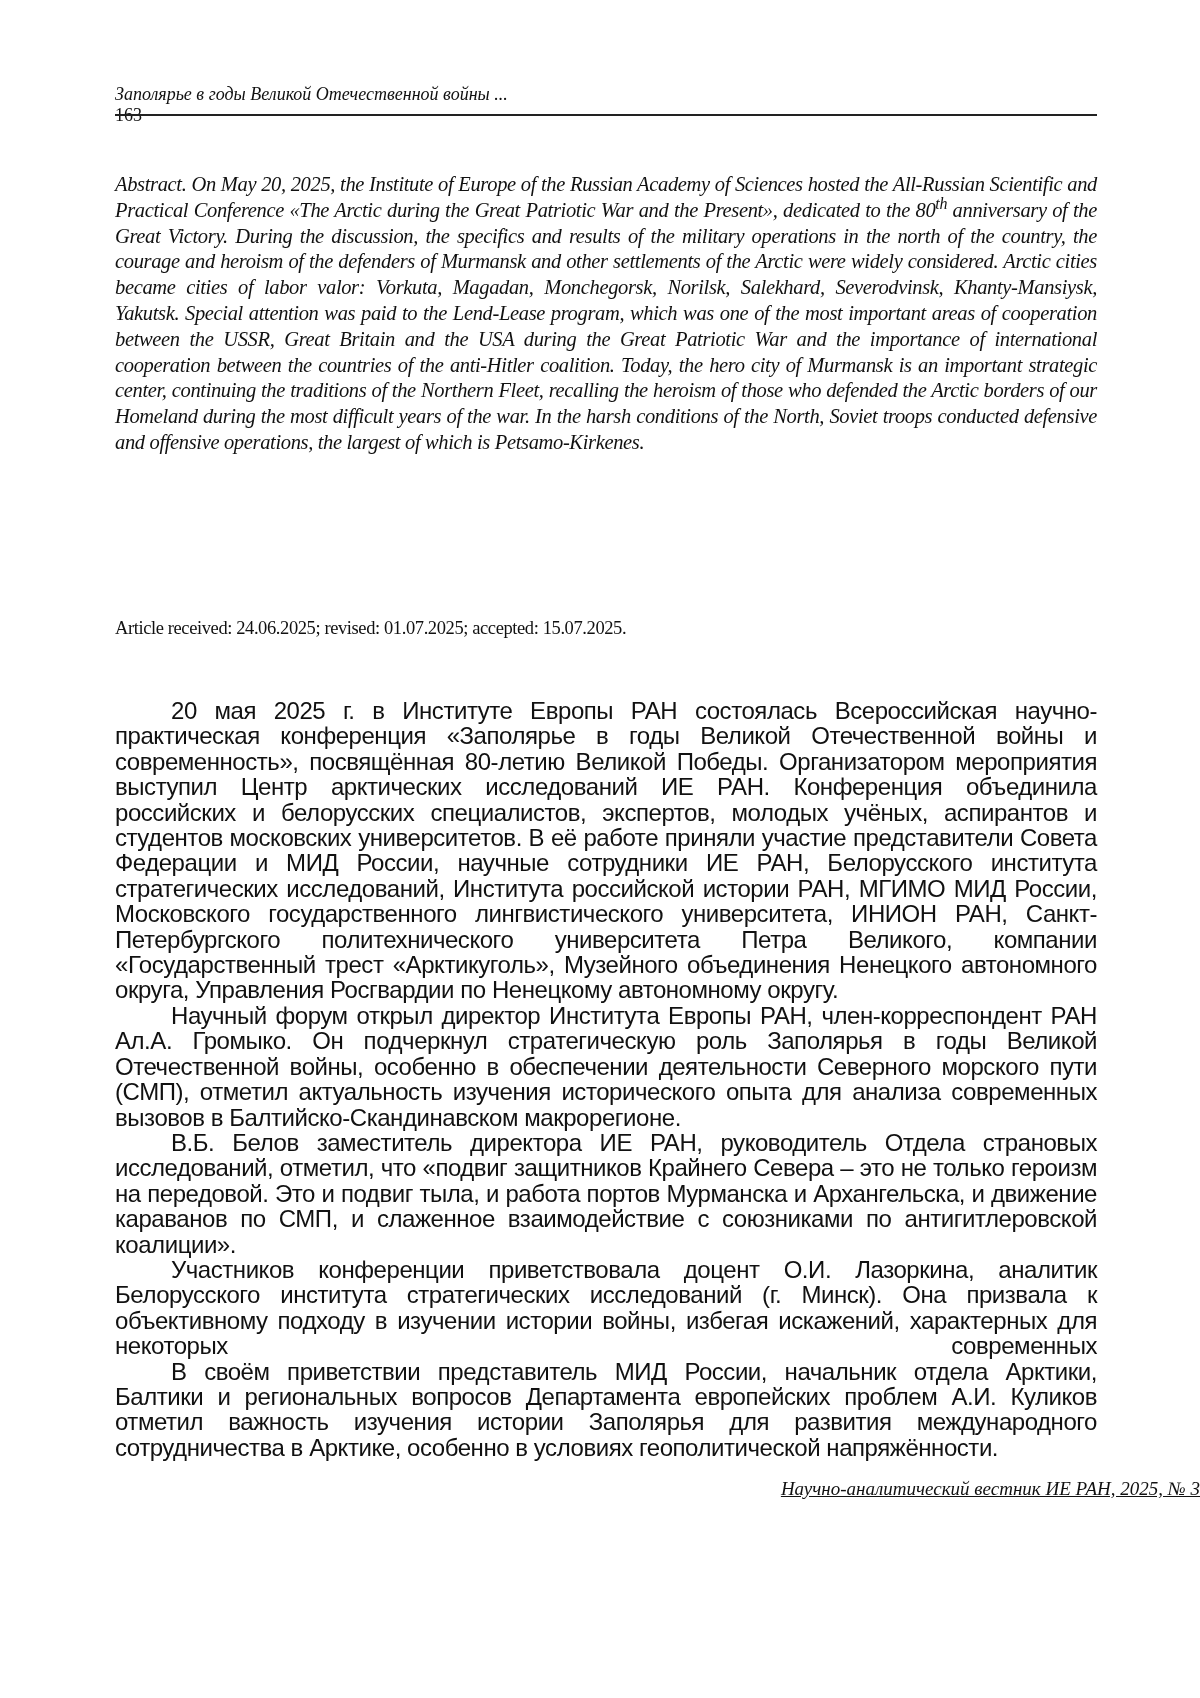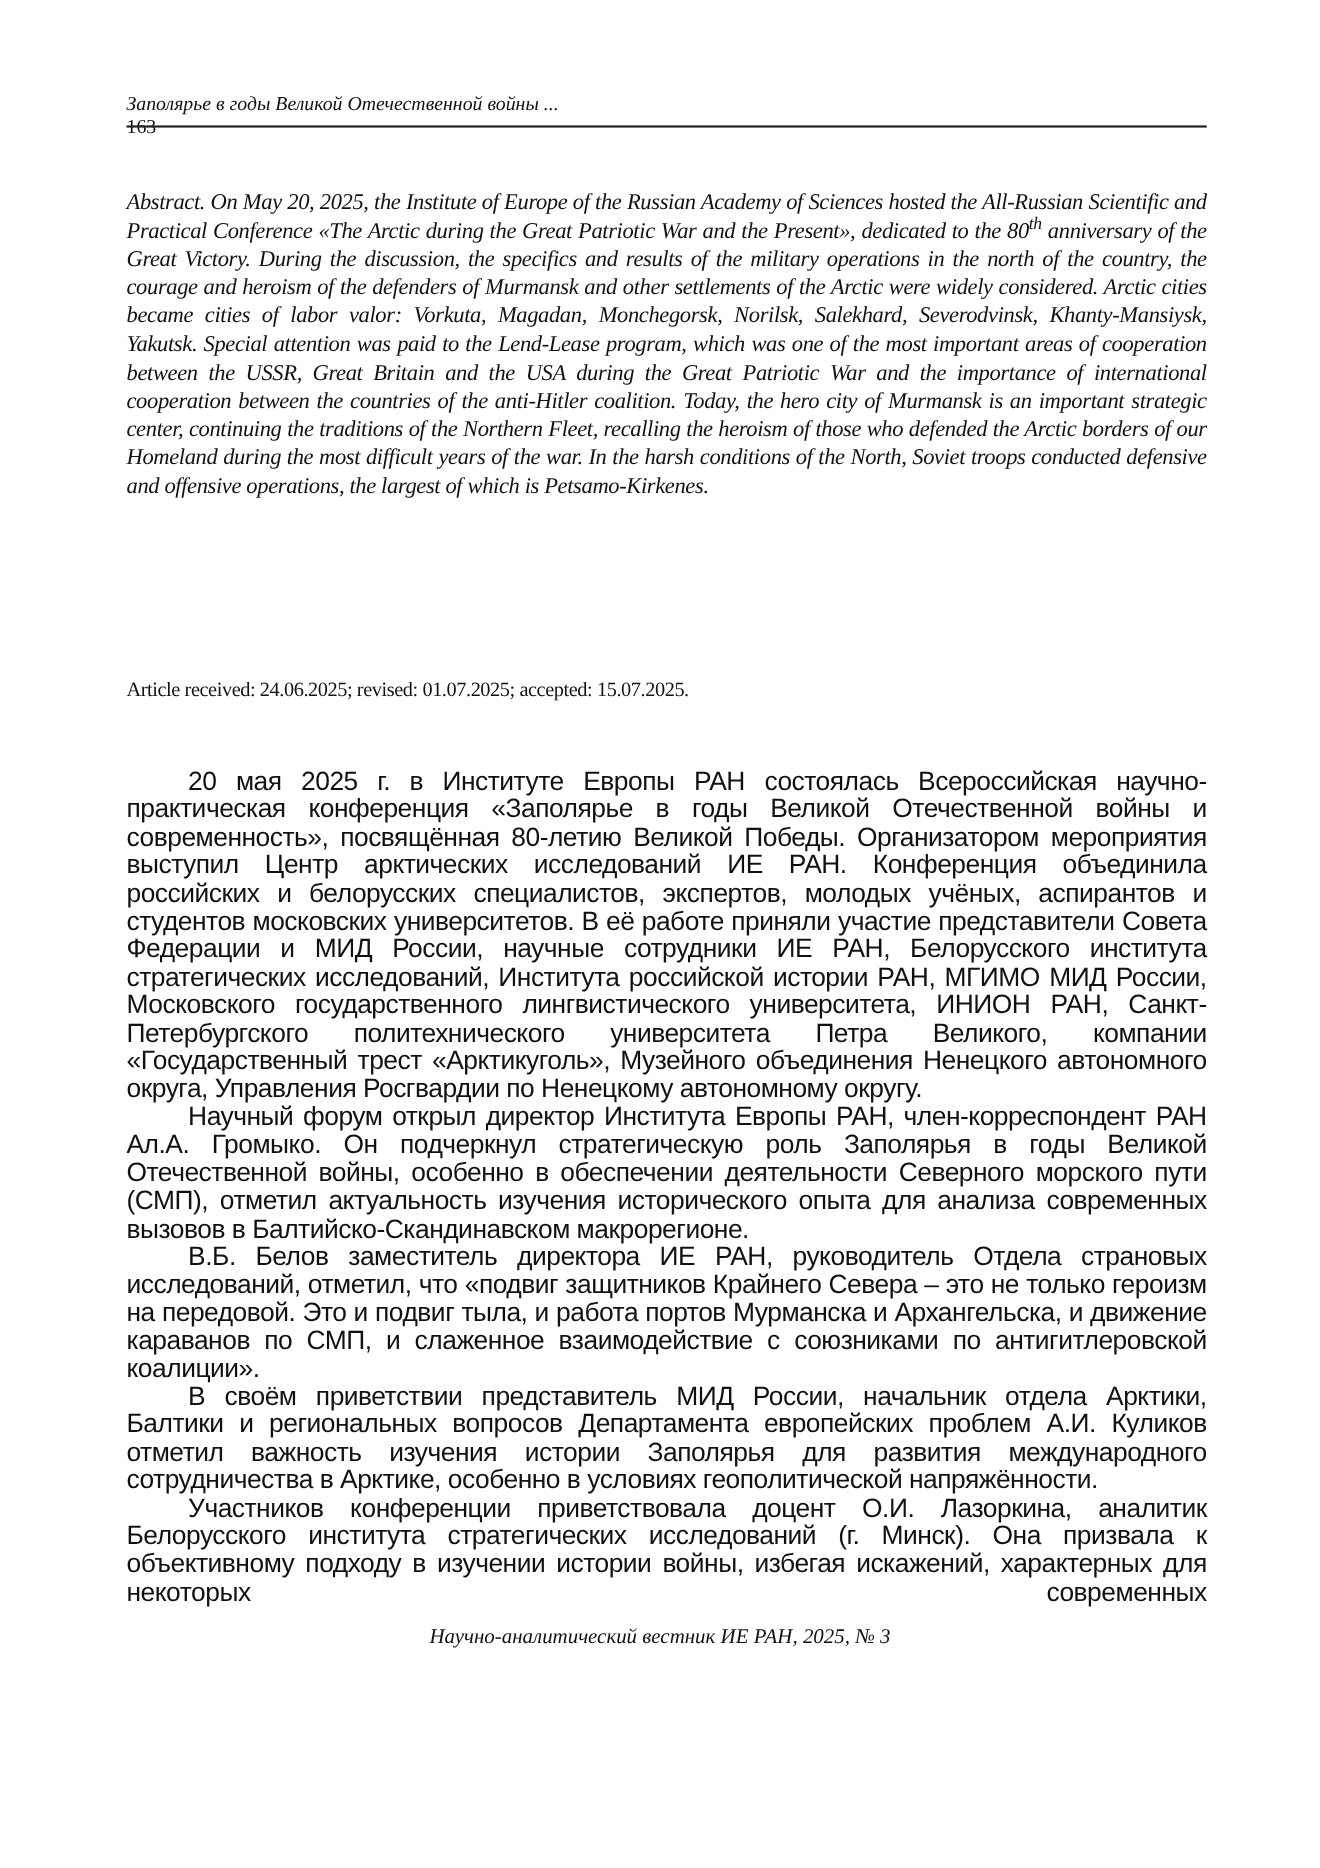--- a/index.html
+++ b/index.html
@@ -28,22 +28,22 @@
     position: absolute; left: 115px; top: 618px; width: 982px;
     font-family: Liberation Serif, serif; font-size: 18.5px; letter-spacing: -0.4px;
   }
   .body-text {
     position: absolute; left: 115px; top: 698px; width: 982px;
     font-family: Liberation Sans, sans-serif; font-size: 24px;
     line-height: 25.4px; text-align: justify; letter-spacing: -0.45px;
   }
   .body-text p { margin: 0; text-indent: 56px; }
   .footer {
-    position: absolute; left: 0; top: 1478px; width: 1200px; text-align: center;
-    font-family: "Liberation Serif", serif; font-style: italic; font-size: 19px;
+    position: absolute; left: 0; top: 1478px; width: 1200px; text-align: right;
+    font-family: "Liberation Serif", serif; font-style: italic; font-size: 19px; text-decoration: underline;
   }
 </style>
 </head>
 <body>
 
 <div class="page">
 
   <div class="running-head">
     <span>Заполярье в годы Великой Отечественной войны ...</span>
     <span class="pg">163</span>
@@ -52,19 +52,19 @@
 
   <div class="abstract"><b>Abstract</b><span>. On May 20, 2025, the Institute of Europe of the Russian Academy of Sciences hosted the All-Russian Scientific and Practical Conference «The Arctic during the Great Patriotic War and the Present», dedicated to the 80</span><sup>th</sup><span> anniversary of the Great Victory. During the discussion, the specifics and results of the military operations in the north of the country, the courage and heroism of the defenders of Murmansk and other settlements of the Arctic were widely considered. Arctic cities became cities of labor valor: Vorkuta, Magadan, Monchegorsk, Norilsk, Salekhard, Severodvinsk, Khanty-Mansiysk, Yakutsk. Special attention was paid to the Lend-Lease program, which was one of the most important areas of cooperation between the USSR, Great Britain and the USA during the Great Patriotic War and the importance of international cooperation between the countries of the anti-Hitler coalition. Today, the hero city of Murmansk is an important strategic center, continuing the traditions of the Northern Fleet, recalling the heroism of those who defended the Arctic borders of our Homeland during the most difficult years of the war. In the harsh conditions of the North, Soviet troops conducted defensive and offensive operations, the largest of which is Petsamo-Kirkenes.</span></div>
 
 
   <div class="dates">Article received: 24.06.2025; revised: 01.07.2025; accepted: 15.07.2025.</div>
 
   <div class="body-text">
     <p>20 мая 2025 г. в Институте Европы РАН состоялась Всероссийская научно-практическая конференция «Заполярье в годы Великой Отечественной войны и современность», посвящённая 80-летию Великой Победы. Организатором мероприятия выступил Центр арктических исследований ИЕ РАН. Конференция объединила российских и белорусских специалистов, экспертов, молодых учёных, аспирантов и студентов московских университетов. В её работе приняли участие представители Совета Федерации и МИД России, научные сотрудники ИЕ РАН, Белорусского института стратегических исследований, Института российской истории РАН, МГИМО МИД России, Московского государственного лингвистического университета, ИНИОН РАН, Санкт-Петербургского политехнического университета Петра Великого, компании «Государственный трест «Арктикуголь», Музейного объединения Ненецкого автономного округа, Управления Росгвардии по Ненецкому автономному округу.</p>
     <p>Научный форум открыл директор Института Европы РАН, член-корреспондент РАН Ал.А. Громыко. Он подчеркнул стратегическую роль Заполярья в годы Великой Отечественной войны, особенно в обеспечении деятельности Северного морского пути (СМП), отметил актуальность изучения исторического опыта для анализа современных вызовов в Балтийско-Скандинавском макрорегионе.</p>
     <p>В.Б. Белов заместитель директора ИЕ РАН, руководитель Отдела страновых исследований, отметил, что «подвиг защитников Крайнего Севера – это не только героизм на передовой. Это и подвиг тыла, и работа портов Мурманска и Архангельска, и движение караванов по СМП, и слаженное взаимодействие с союзниками по антигитлеровской коалиции».</p>
+    <p style="text-align-last: justify;">Участников конференции приветствовала доцент О.И. Лазоркина, аналитик Белорусского института стратегических исследований (г. Минск). Она призвала к объективному подходу в изучении истории войны, избегая искажений, характерных для некоторых современных</p>
     <p>В своём приветствии представитель МИД России, начальник отдела Арктики, Балтики и региональных вопросов Департамента европейских проблем А.И. Куликов отметил важность изучения истории Заполярья для развития международного сотрудничества в Арктике, особенно в условиях геополитической напряжённости.</p>
-    <p style="text-align-last: justify;">Участников конференции приветствовала доцент О.И. Лазоркина, аналитик Белорусского института стратегических исследований (г. Минск). Она призвала к объективному подходу в изучении истории войны, избегая искажений, характерных для некоторых современных</p>
   </div>
 
   <div class="footer">Научно-аналитический вестник ИЕ РАН, 2025, № 3</div>
 
 </div>
 
 </body></html>

